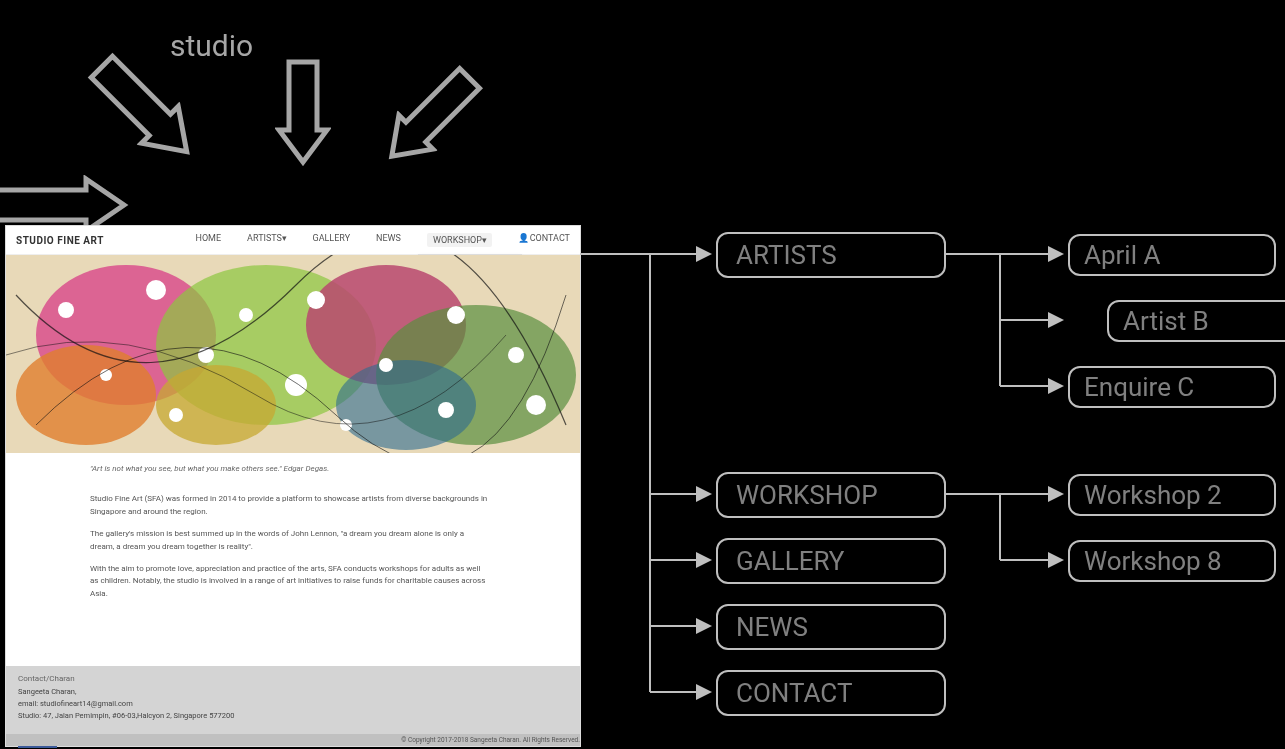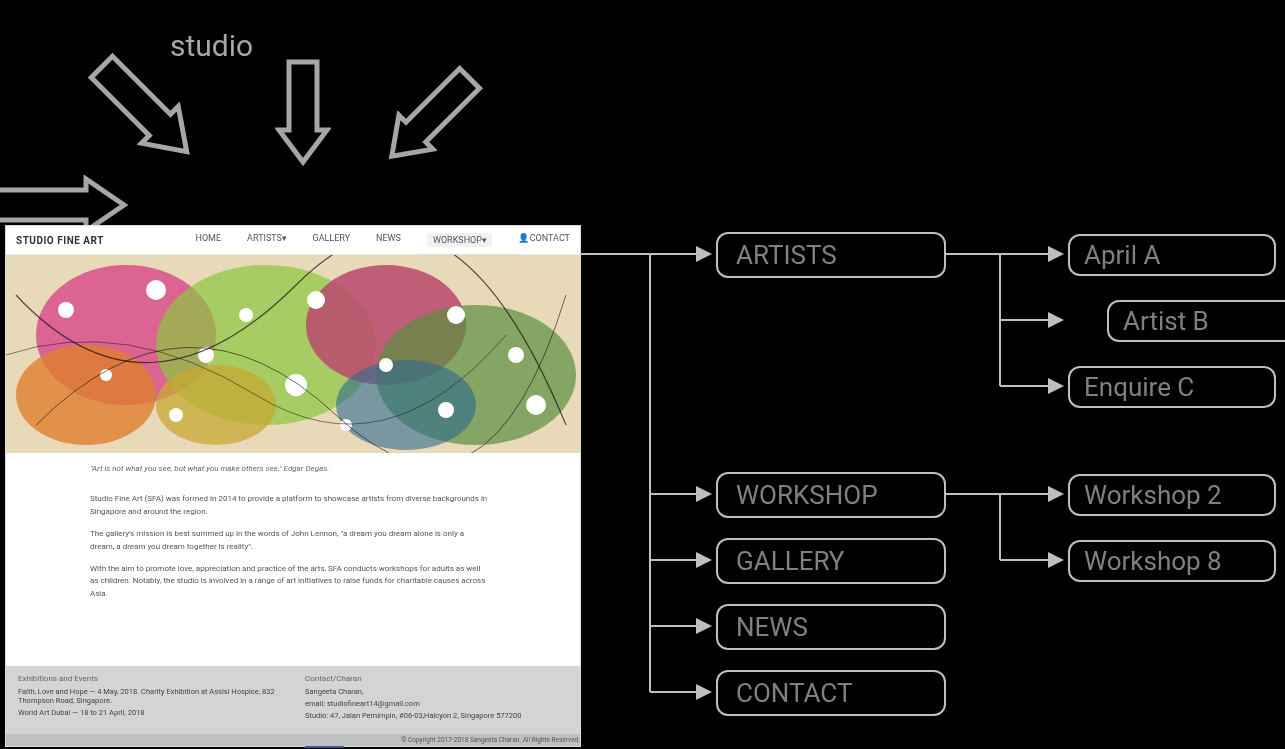--- a/index.html
+++ b/index.html
@@ -106,25 +106,20 @@
       </svg>
     </div>
     <div class="ss-body">
       <div class="ss-quote">"Art is not what you see, but what you make others see." Edgar Degas.</div>
       <p>Studio Fine Art (SFA) was formed in 2014 to provide a platform to showcase artists from diverse backgrounds in Singapore and around the region.</p>
       <p>The gallery's mission is best summed up in the words of John Lennon, "a dream you dream alone is only a dream, a dream you dream together is reality".</p>
       <p>With the aim to promote love, appreciation and practice of the arts, SFA conducts workshops for adults as well as children. Notably, the studio is involved in a range of art initiatives to raise funds for charitable causes across Asia.</p>
     </div>
     <div class="ss-footer">
       <div class="ss-foot-col">
-        <h4>Exhibitions and Events</h4>
-        <p>Faith, Love and Hope — 4 May, 2018. Charity Exhibition at Assisi Hospice, 832 Thompson Road, Singapore.</p>
-        <p>World Art Dubai — 18 to 21 April, 2018</p>
-      </div>
-      <div class="ss-foot-col">
         <h4>Contact/Charan</h4>
         <p>Sangeeta Charan,</p>
         <p>email: studiofineart14@gmail.com</p>
         <p>Studio: 47, Jalan Pemimpin, #06-03,Halcyon 2, Singapore 577200</p>
         <span class="ss-fb">facebook</span>
       </div>
       <div class="ss-copy">© Copyright 2017-2018 Sangeeta Charan. All Rights Reserved.</div>
     </div>
   </div>
 

